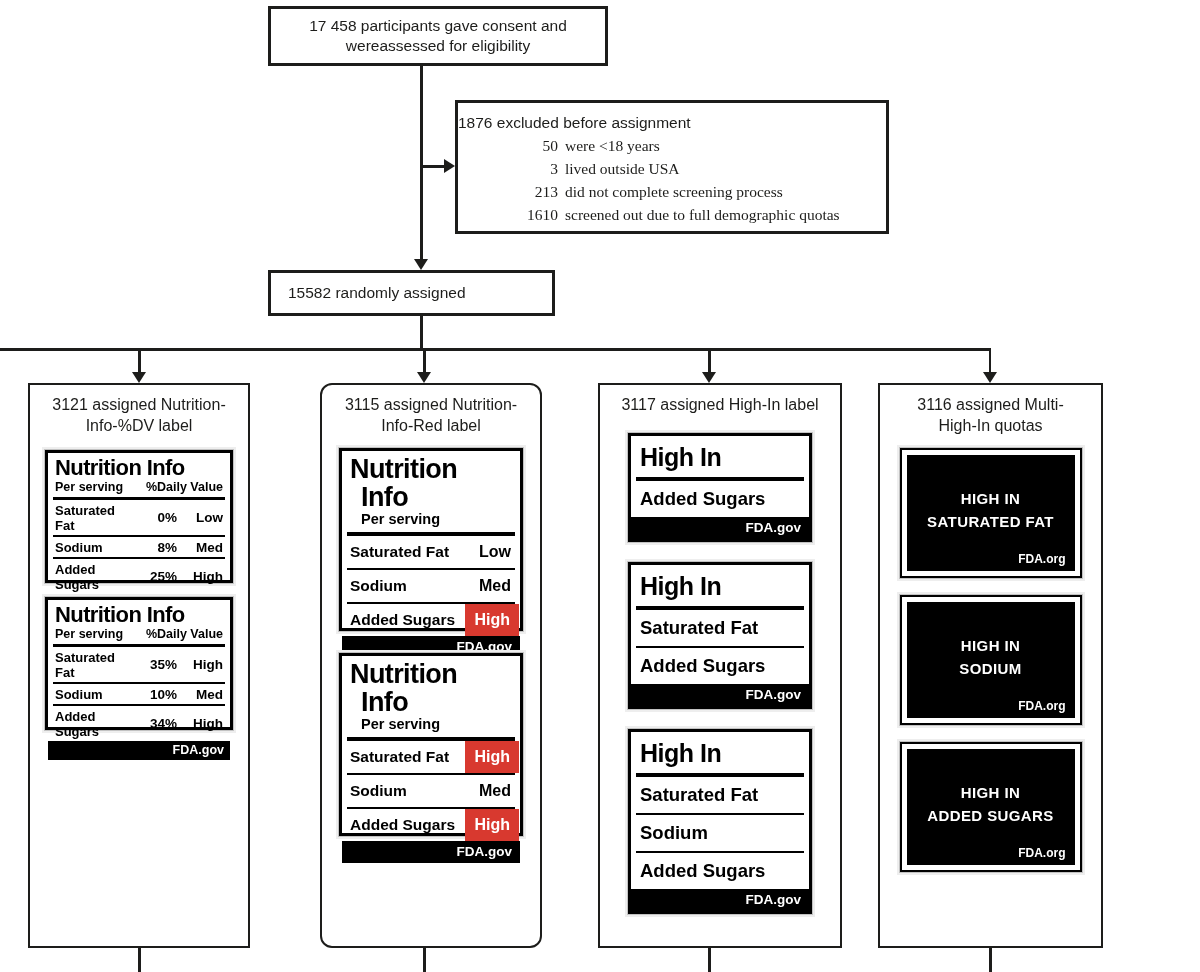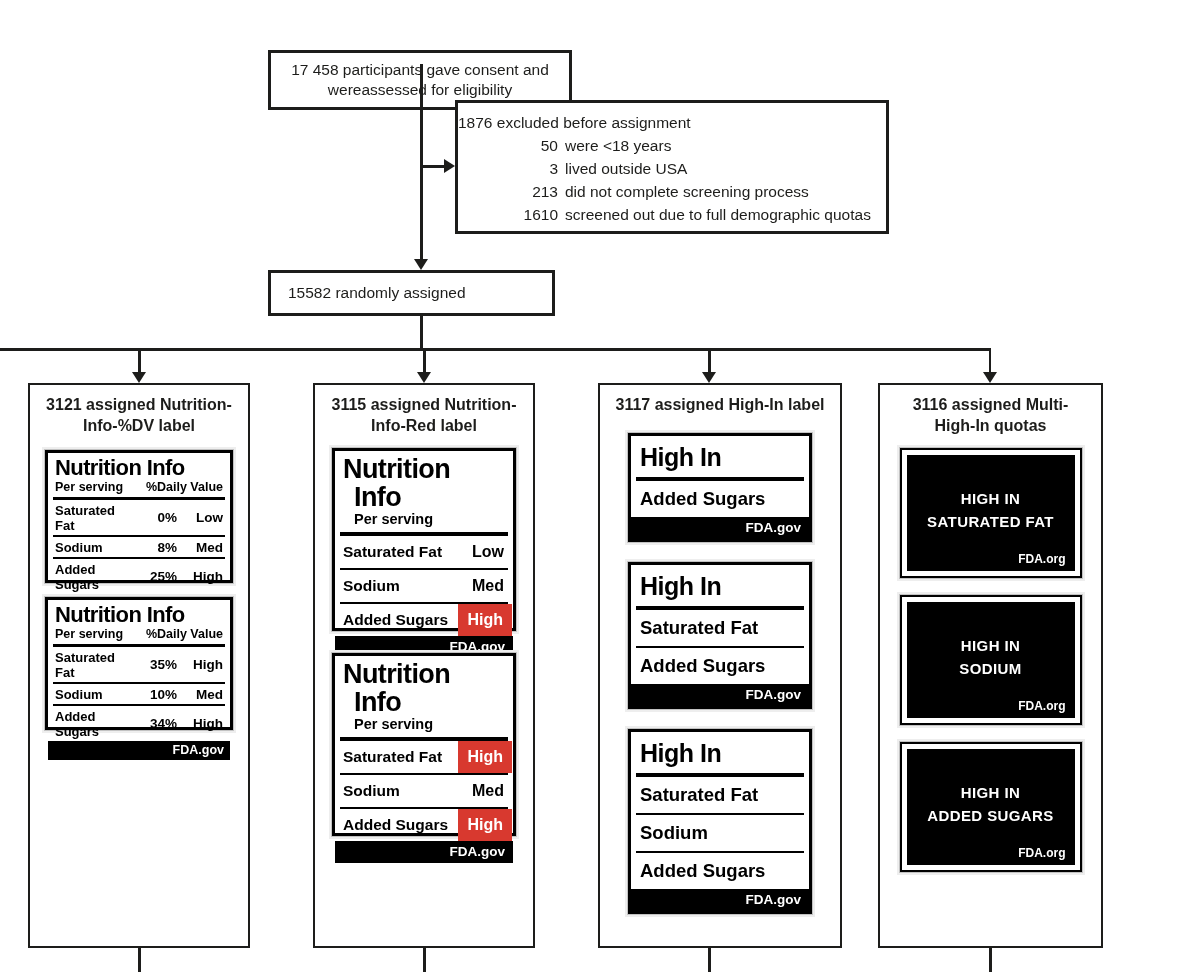--- a/index.html
+++ b/index.html
@@ -1,39 +1,39 @@
 <!DOCTYPE html>
 <html style="--red: #d8392f;"><head>
 <meta charset="utf-8">
 <style>
   html,body{margin:0;padding:0;background:#ffffff;}
   body{font-family:"Liberation Sans", sans-serif; color:#1d1d1b;}
   .stage{position:relative;width:1200px;height:972px;background:#fff;overflow:hidden;}
 
   
   .box{position:absolute;border:3px solid #1d1d1b;background:#fff;box-sizing:border-box;}
-  .consent{left:268px;top:6px;width:304px;height:60px;display:flex;align-items:center;justify-content:center;text-align:center;padding:0 8px;font-size:15.5px;line-height:20px;margin-top:44px;}
+  .consent{left:268px;top:6px;width:340px;height:60px;display:flex;align-items:center;justify-content:center;text-align:center;padding:0 8px;font-size:15.5px;line-height:20px;}
   .excluded{left:455px;top:100px;width:434px;height:134px;padding:8px 0 0 0;font-size:15.5px;line-height:23px;}
   .ex-title{}
-  .ex-row{display:flex;}
+  .ex-row{display:flex;font-family:Liberation Serif, serif;}
   .ex-n{width:100px;text-align:right;flex:0 0 auto;}
   .ex-r{margin-left:7px;}
   .randomized{left:268px;top:270px;width:287px;height:46px;display:flex;align-items:center;padding:0 0 0 17px;font-size:15.5px;}
 
   
   .line{position:absolute;background:#1d1d1b;}
   .v{width:2.5px;}
   .h{height:2.5px;}
   .arrow{position:absolute;width:0;height:0;}
   .arrow.down{border-left:7px solid transparent;border-right:7px solid transparent;border-top:11px solid #1d1d1b;}
   .arrow.right{border-top:7px solid transparent;border-bottom:7px solid transparent;border-left:11px solid #1d1d1b;}
 
   
   .arm{position:absolute;top:383px;height:565px;border:2px solid #1d1d1b;background:#fff;box-sizing:border-box;padding-top:9px;}
-  .arm-title{text-align:center;font-size:16px;line-height:21px;font-weight:bold;}
+  .arm-title{text-align:center;font-size:16px;line-height:21px;}
   .labels{display:flex;flex-direction:column;align-items:center;}
   #arm-0 .labels{margin-top:14px;gap:14px;}
   #arm-1 .labels{margin-top:12px;gap:22px;}
   #arm-2 .labels{margin-top:18px;gap:20px;}
   #arm-3 .labels{margin-top:12px;gap:17px;}
 
   
   .card{background:#fff;border:3px solid #000;box-sizing:border-box;display:flex;flex-direction:column;color:#000;box-shadow:0 0 0 1px #c2c2c2,0 0 0 3px #eeeeee;}
   .bar-footer{background:#000;color:#fff;font-weight:bold;text-align:right;margin-top:auto;}
 
@@ -173,21 +173,21 @@
           </div>
           <div class="dv-row">
             <div class="n">Added Sugars</div>
             <div class="p">34%</div>
             <div class="l">High</div>
           </div>
           <div class="bar-footer">FDA.gov</div>
         </div>
       </div>
   </div>
-  <div class="arm" id="arm-1" style="left:313px;width:222px;">
+  <div class="arm" id="arm-1" style="left:320px;width:222px;border-radius:12px;">
     <div class="arm-title">
         <div>3115 assigned Nutrition-</div>
         <div>Info-Red label</div>
       </div>
     <div class="labels">
         <div class="card rl">
           <div class="rl-t1">Nutrition</div>
           <div class="rl-t2">
             <div class="rl-big">Info</div>
             <div class="rl-serv">Per serving</div>

